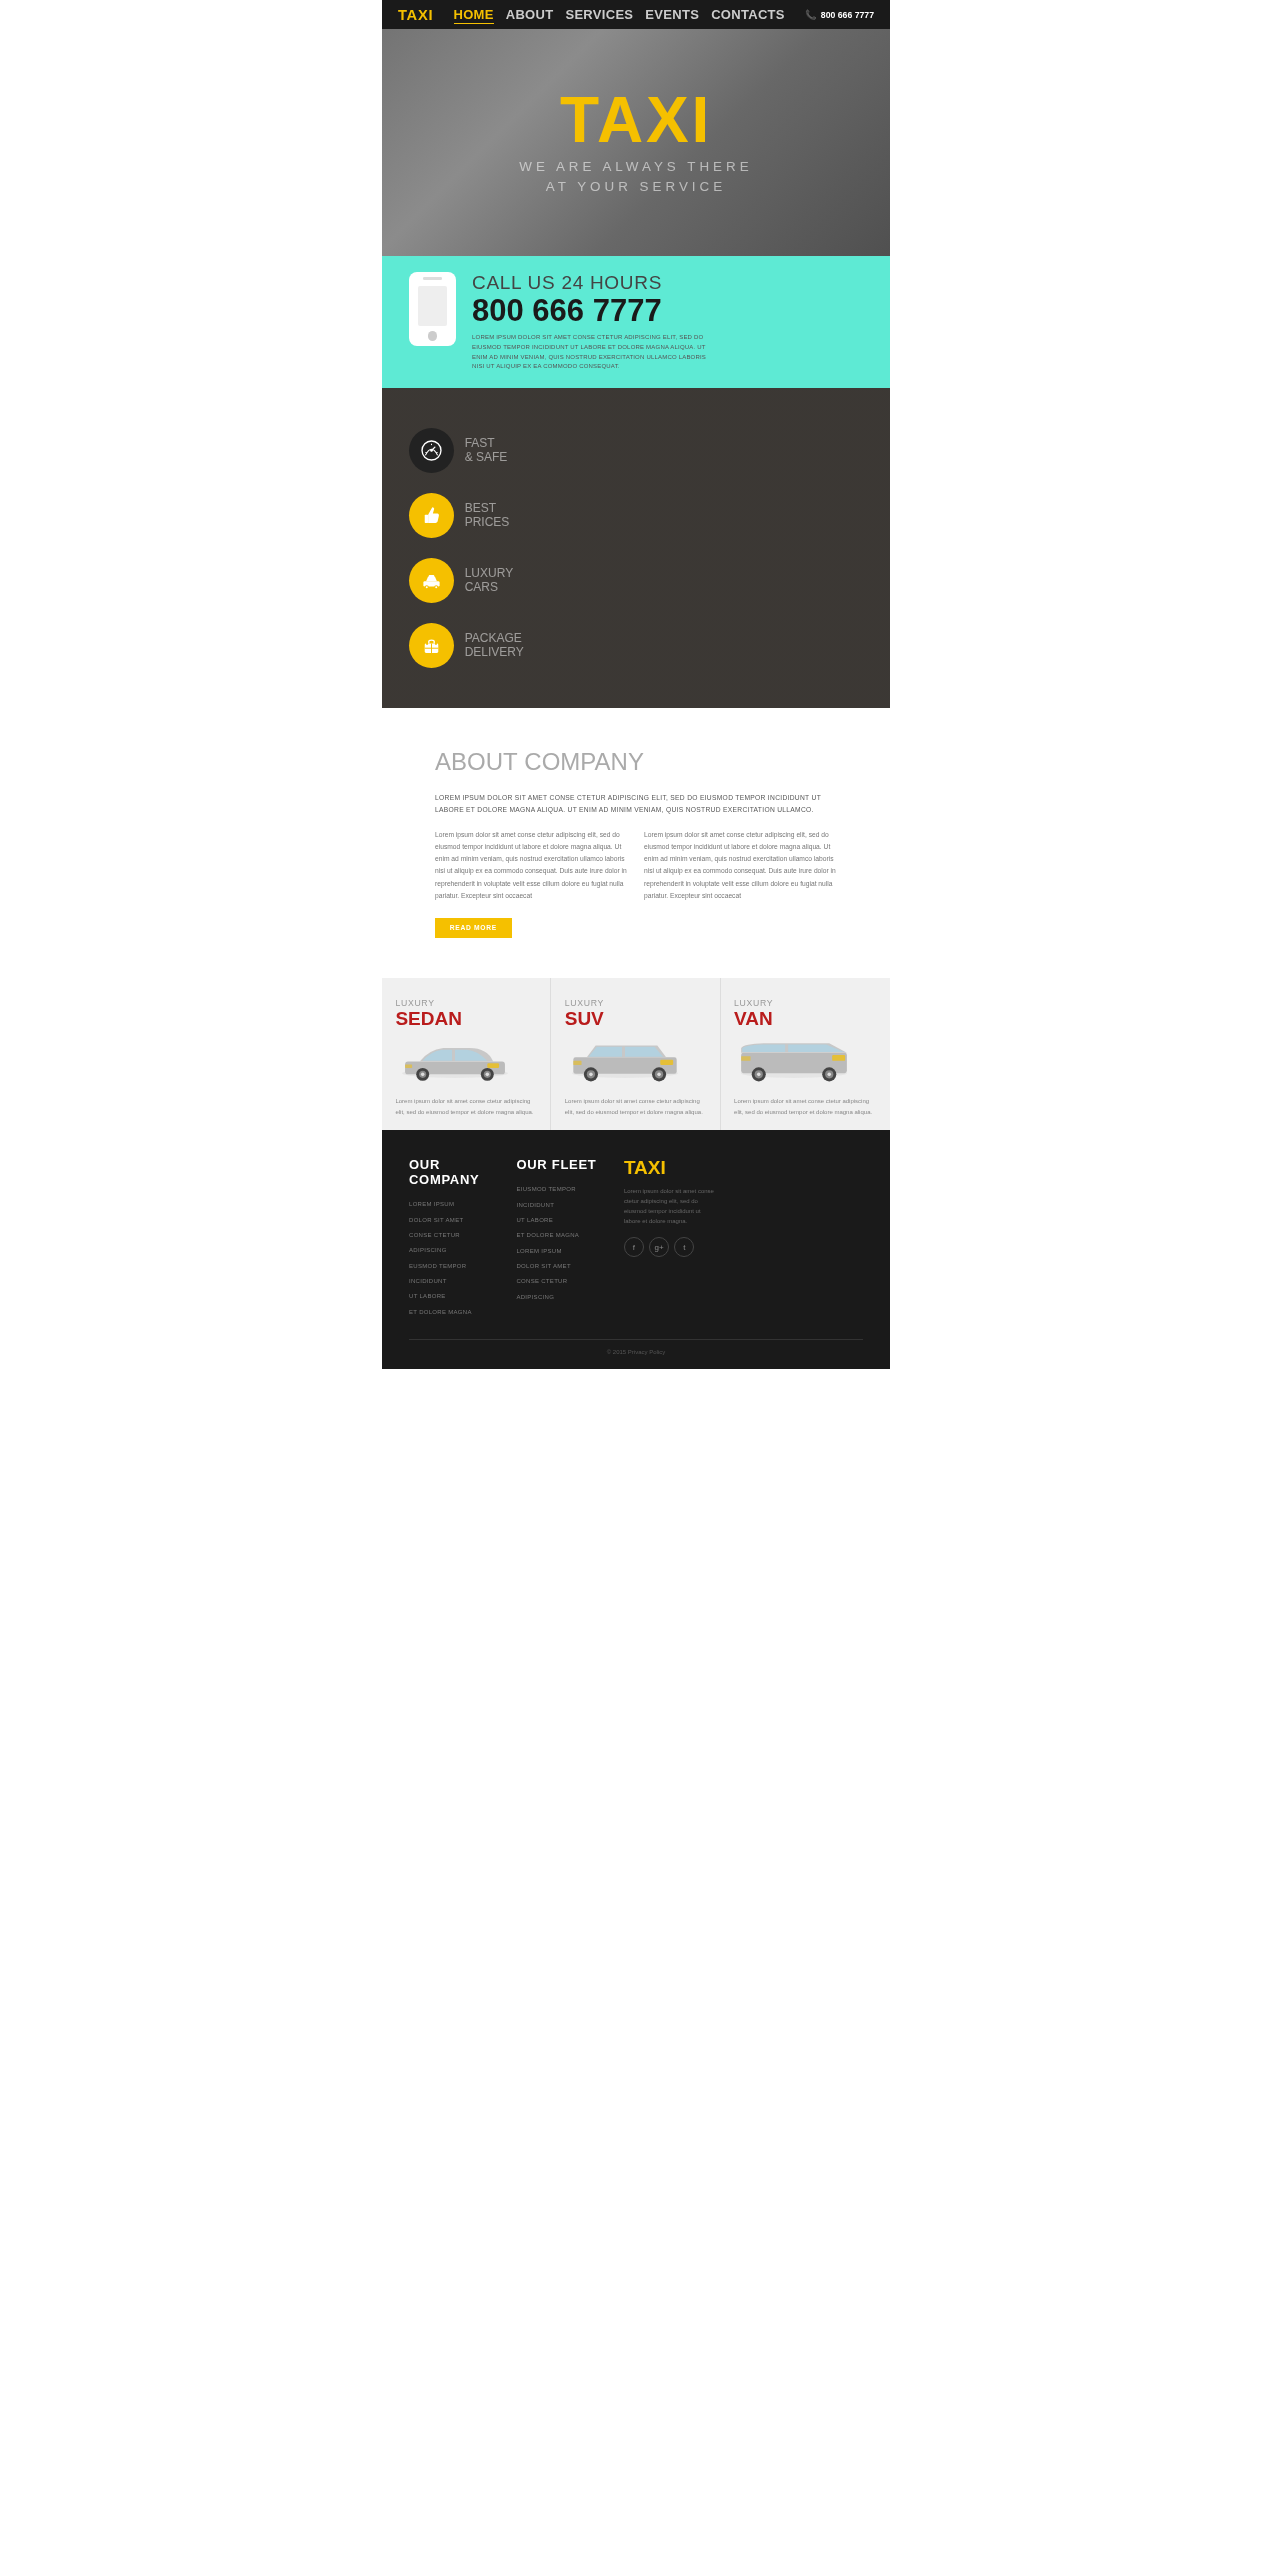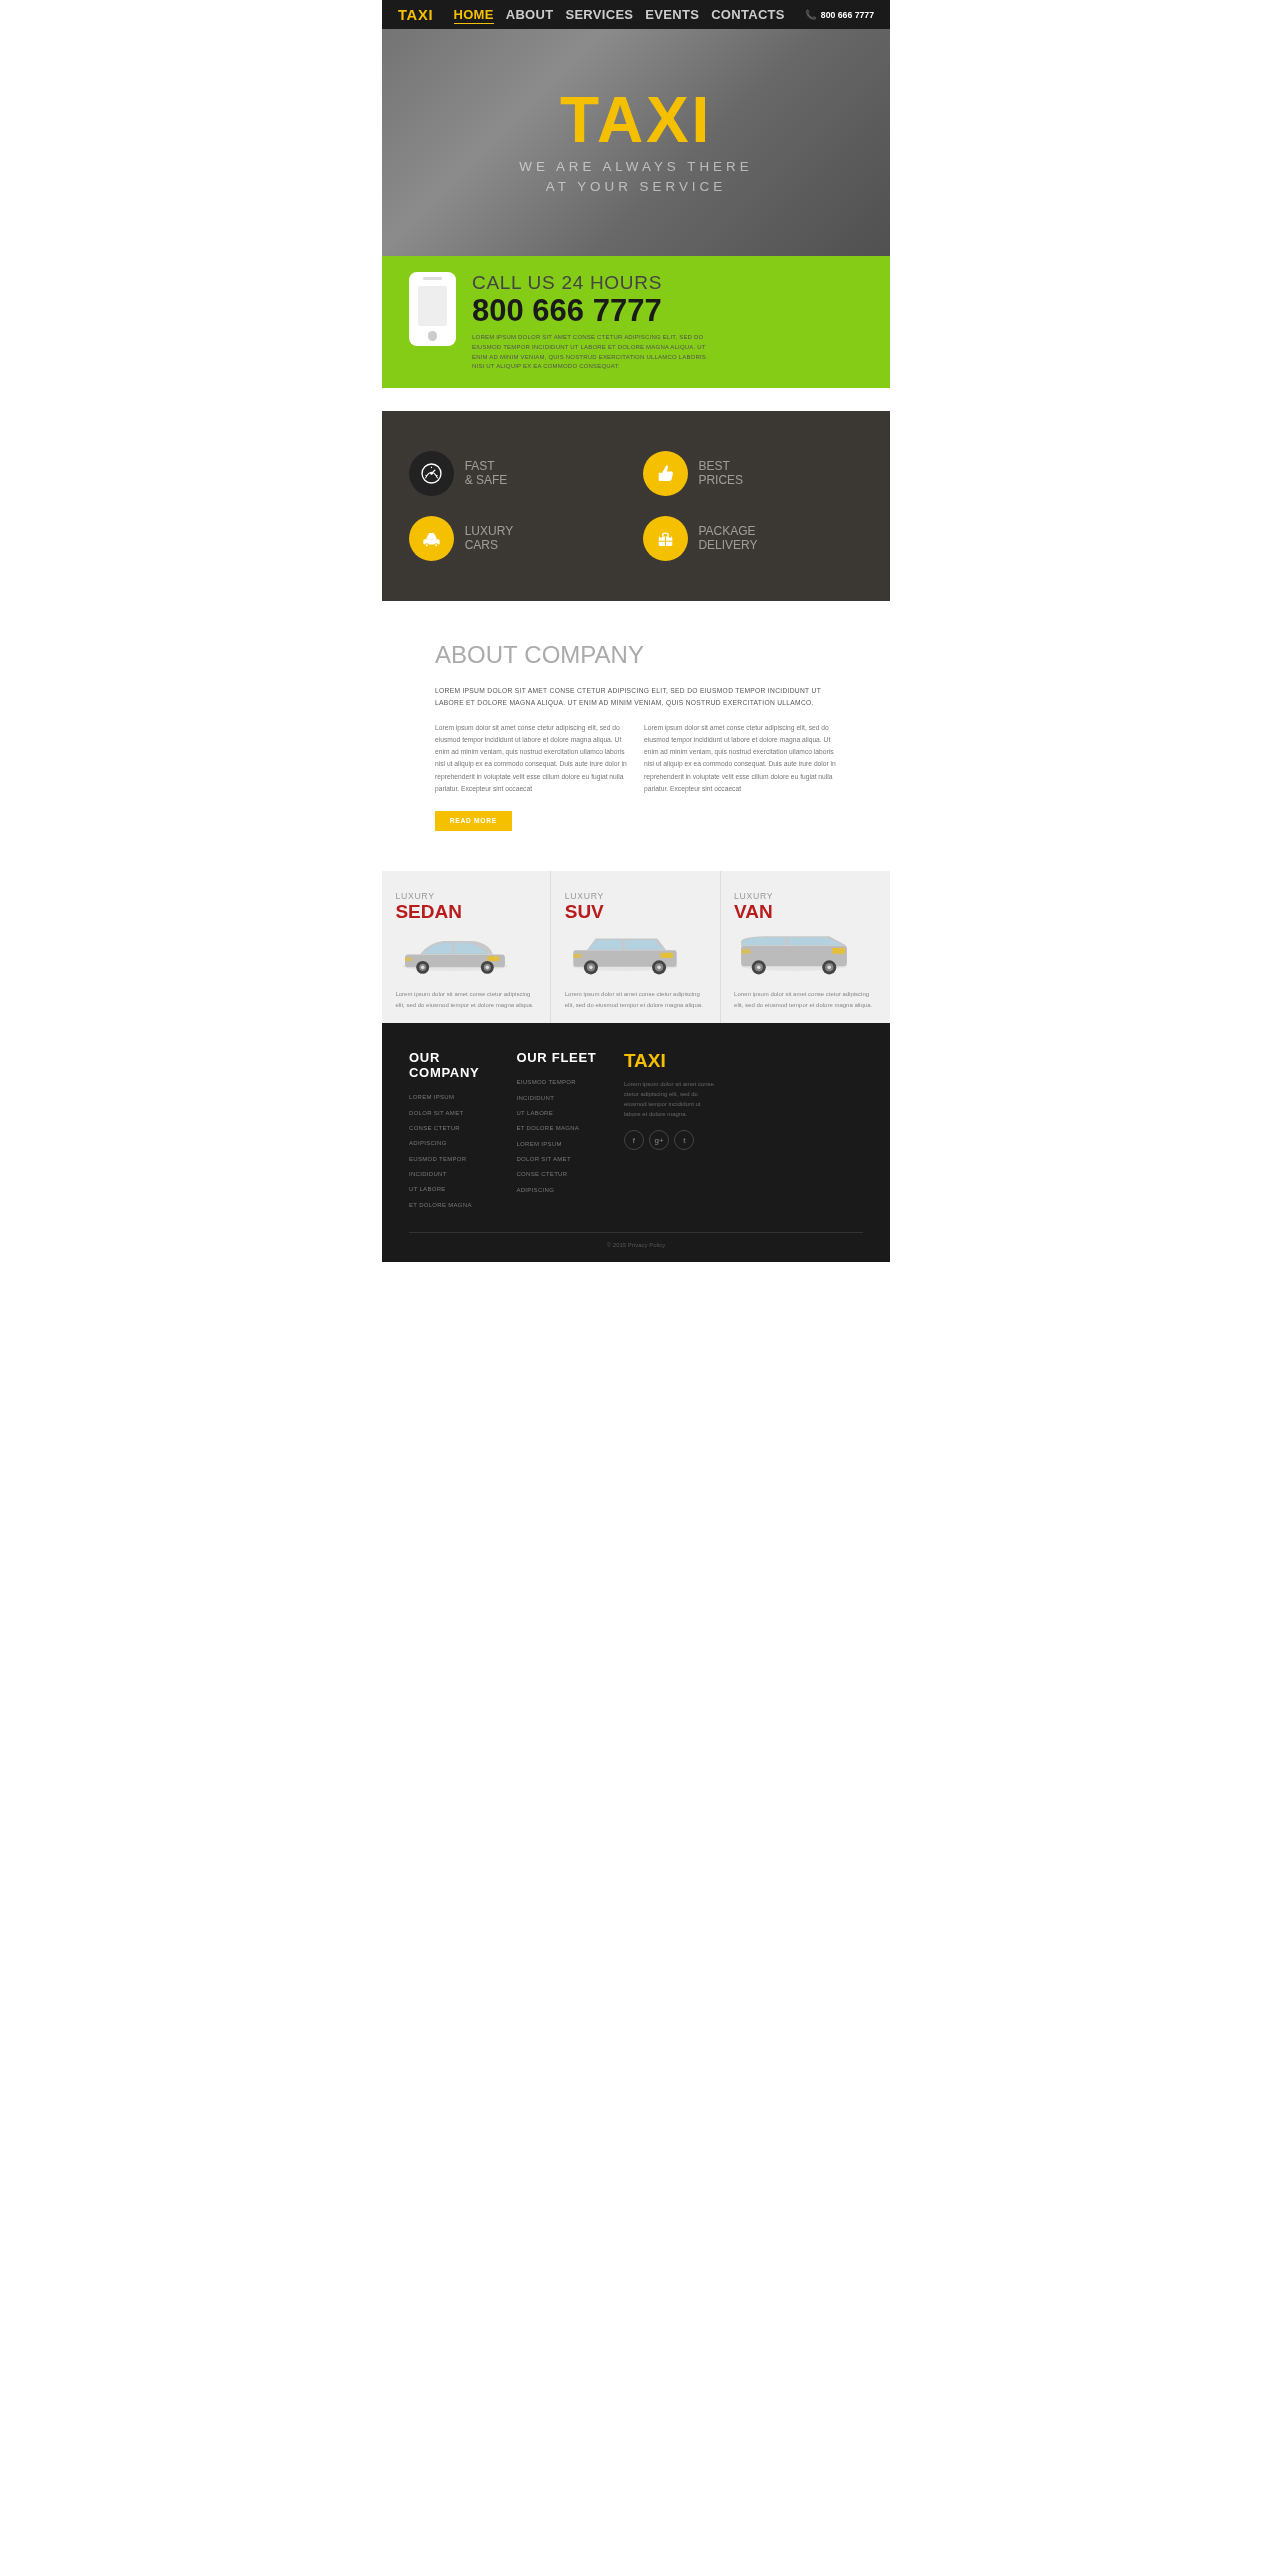--- a/index.html
+++ b/index.html
@@ -80,21 +80,21 @@
       font-size: 13.4px;
       font-weight: 300;
       letter-spacing: 4px;
       text-transform: uppercase;
       margin-top: 5.3px;
       line-height: 1.5;
     }
 
     
     .call-bar {
-      background: #84cc16;
+      background: #5eead4;
       padding: 16px 27px;
       display: flex;
       align-items: flex-start;
       gap: 16px;
     }
     .phone-graphic {
       width: 47px;
       height: 74px;
       background: #fff;
       border-radius: 8px;
@@ -146,23 +146,22 @@
       max-width: 241px;
       text-transform: uppercase;
       letter-spacing: 0.2px;
     }
 
     
     .services-section {
       background: linear-gradient(rgba(30,25,20,0.72), rgba(30,25,20,0.72)), #888;
       padding: 40px 27px;
       display: grid;
-      grid-template-columns: 1fr 1fr;
+      grid-template-columns: 1fr;
       gap: 20px 13.4px;
-      margin-top: 23px;
     }
     .service-item {
       display: flex;
       align-items: center;
       gap: 10.7px;
     }
     .service-icon {
       width: 45px;
       height: 45px;
       border-radius: 50%;

